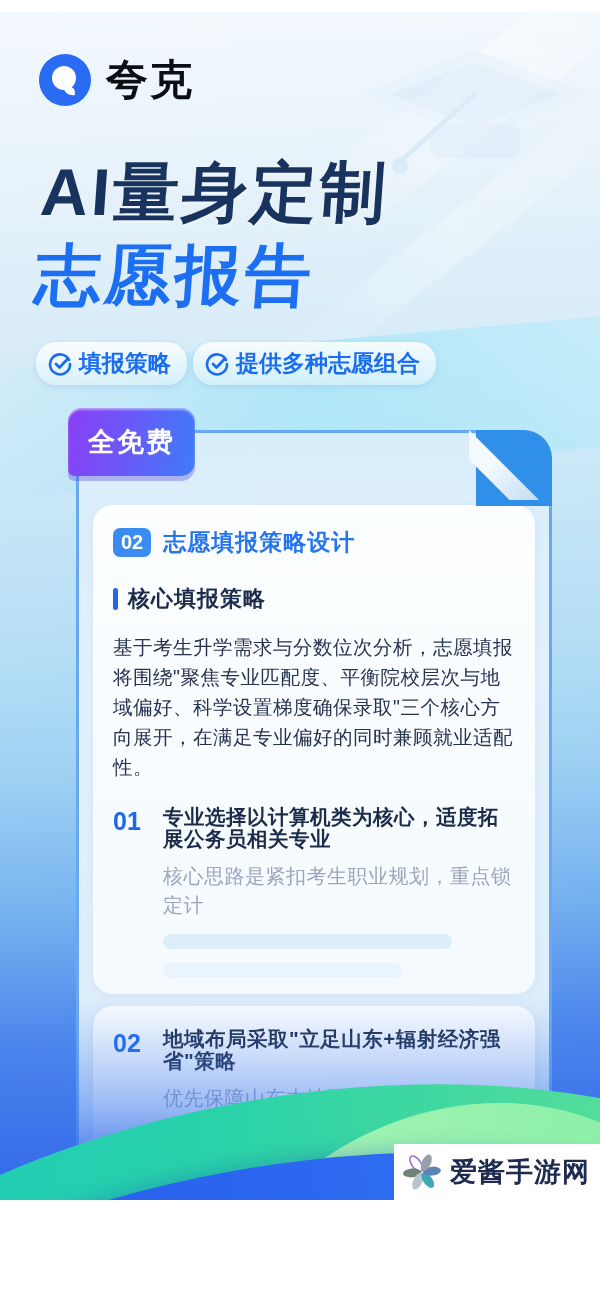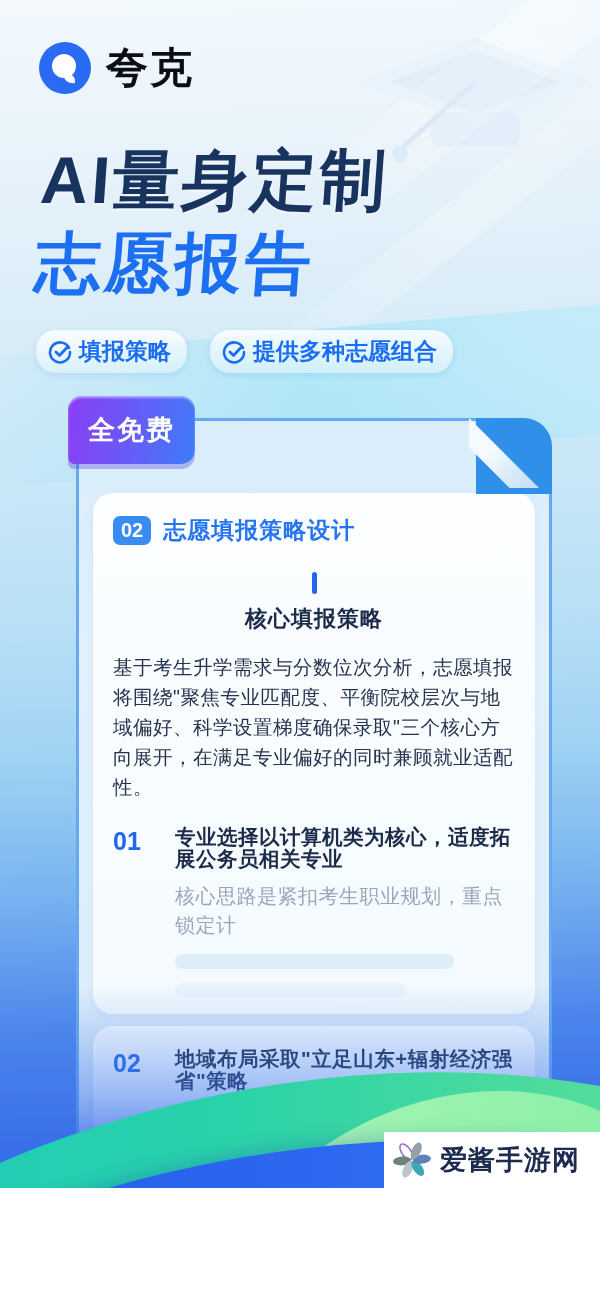--- a/index.html
+++ b/index.html
@@ -4,36 +4,37 @@
 <style>
   html,body{margin:0;padding:0;}
   .poster{
     position:relative;
     width:600px;height:1188px;
     overflow:hidden;
     font-family:"Liberation Sans","DejaVu Sans",sans-serif;
     background:linear-gradient(178deg,
       #f3f9fd 0%, #e7f2fa 14%, #d8ecf8 28%, #c9e7f7 40%,
       #b8dff6 52%, #9fd2f3 63%, #79b4f0 74%, #4a84ec 86%, #2e63e8 100%);
+    margin-top:12px;
   }
   
   .streak{position:absolute;background:linear-gradient(90deg,rgba(255,255,255,0),rgba(255,255,255,.45),rgba(255,255,255,0));transform:rotate(-38deg);border-radius:60px;z-index:1;}
   .streak1{width:420px;height:70px;left:280px;top:40px;}
   .streak2{width:520px;height:44px;left:200px;top:200px;opacity:.6;}
   .cyan-band{position:absolute;left:-40px;top:330px;width:700px;height:130px;background:linear-gradient(90deg,rgba(150,225,246,.0),rgba(150,228,248,.55),rgba(170,235,250,.35));transform:rotate(-5deg);z-index:1;}
   .cap{position:absolute;left:350px;top:20px;z-index:1;opacity:.5;}
   
   .logo-row{position:absolute;left:38px;top:40px;display:flex;align-items:center;gap:14px;z-index:8;}
   .logo-text{font-size:42px;font-weight:800;color:#0b0f14;letter-spacing:2px;}
   
   .hero{position:absolute;left:38px;top:138px;z-index:8;transform:skewX(-4deg);}
   .hero-l1{font-size:66px;font-weight:900;color:#17335e;letter-spacing:3px;line-height:1.28;text-shadow:0 2px 3px rgba(255,255,255,.5);}
   .hero-l2{font-size:66px;font-weight:900;color:#1d6ff2;letter-spacing:4px;line-height:1.25;}
   
-  .badges{position:absolute;left:36px;top:330px;display:flex;gap:23px;z-index:8;}
+  .badges{position:absolute;left:36px;top:330px;display:flex;gap:6px;z-index:8;}
   .fbadge{display:flex;align-items:center;gap:7px;background:linear-gradient(180deg,rgba(255,255,255,.85),rgba(230,246,253,.55));border-radius:20px;padding:6px 16px 6px 12px;box-shadow:0 2px 6px rgba(80,140,220,.18);}
   .fbadge span{font-size:23px;font-weight:800;color:#176af0;color:#1a6cf0;}
   
   .free-badge{position:absolute;left:68px;top:396px;z-index:9;background:linear-gradient(100deg,#8a3ff4 0%,#6b58f8 45%,#3e7cf9 100%);color:#fff;font-size:27px;font-weight:800;padding:16px 20px;border-radius:14px 14px 14px 6px;letter-spacing:2px;box-shadow:0 5px 0 rgba(86,62,218,.35), inset 0 2px 2px rgba(255,255,255,.45);}
   
   .phone-card{
     position:absolute;left:76px;top:418px;width:470px;height:760px;z-index:3;
     background:linear-gradient(180deg,#d9edfb 0%,#e2f1fc 30%,#dcecfa 100%);
     border:3px solid #66a9f1;border-radius:28px;
     box-shadow:0 10px 30px rgba(60,110,200,.25);
@@ -42,25 +43,25 @@
   }
   .fold-bg{position:absolute;right:-3px;top:-3px;width:76px;height:76px;background:#2f8fe9;border-radius:0 28px 0 0;z-index:1;}
   .fold-page{position:absolute;right:10px;top:-3px;width:70px;height:70px;background:linear-gradient(135deg,#f4fafe 40%,#d9ebf9 70%,#c2ddf3 100%);clip-path:polygon(0 0,100% 100%,58% 100%,0 42%);border-radius:0 0 0 18px;z-index:2;}
   .card-header{position:relative;display:flex;align-items:center;height:64px;padding:0 26px;z-index:3;}
   .back-arrow{font-size:30px;color:#9cb6de;font-weight:700;cursor:pointer;}
   .card-title{position:absolute;left:0;right:0;text-align:center;font-size:24px;font-weight:800;color:#9cb6de;letter-spacing:2px;}
   .inner-card{position:relative;margin:8px 14px 0 14px;background:linear-gradient(180deg,#fcfeff,#f4fafe);border-radius:20px;padding:22px 20px 16px 20px;box-shadow:0 3px 10px rgba(120,160,220,.12);}
   .sec-row{display:flex;align-items:center;gap:12px;}
   .sec-num{background:#3a8cf0;color:#fff;font-size:20px;font-weight:800;padding:3px 8px;border-radius:7px;}
   .sec-title{font-size:23px;font-weight:800;color:#2575f0;letter-spacing:1px;}
-  .sub-row{display:flex;align-items:center;gap:10px;margin-top:26px;flex-direction:column;}
+  .sub-row{display:flex;align-items:center;gap:10px;margin-top:26px;}
   .sub-bar{width:5px;height:22px;background:#2464f0;border-radius:3px;}
   .sub-title{font-size:22px;font-weight:800;color:#1c2b4a;letter-spacing:1px;}
   .para{margin-top:18px;font-size:19.5px;line-height:30px;color:#26334f;letter-spacing:.5px;}
-  .item{display:flex;gap:28px;margin-top:24px;}
+  .item{display:flex;gap:16px;margin-top:24px;}
   .item-num{font-size:25px;font-weight:800;color:#1e66ee;line-height:30px;flex:0 0 34px;}
   .item-body{flex:1;}
   .item-title{font-size:20.5px;font-weight:800;color:#1c2b4a;line-height:22px;letter-spacing:.5px;}
   .item-desc{margin-top:12px;font-size:20px;color:#9aa6bc;line-height:29px;letter-spacing:.5px;}
   .bar{height:15px;border-radius:8px;background:#ddeefb;margin-top:14px;}
   .bar.dim{background:#eaf4fc;}
   .faded{opacity:.55;background:linear-gradient(180deg,rgba(255,255,255,.75),rgba(240,248,254,.4));}
   .faded .item-num{color:#a9bedd;}
   .faded .item-title{color:#8fa5c6;}
   
@@ -69,21 +70,21 @@
   .wave-greenlight{right:-120px;top:1100px;width:520px;height:420px;transform:rotate(-24deg);background:linear-gradient(120deg,#aef7b9,#7deca0);z-index:5;}
   .wave-blue{left:-420px;top:1152px;width:1460px;height:860px;transform:rotate(-10deg);background:linear-gradient(95deg,#2456e8 0%,#2b66ef 50%,#3f8df6 100%);z-index:6;box-shadow:0 -4px 18px rgba(20,60,180,.25);}
   
   .devices-pill{position:absolute;left:33px;top:1222px;z-index:8;display:flex;align-items:center;gap:12px;border:2.5px solid rgba(255,255,255,.9);border-radius:30px;padding:7px 22px 7px 14px;background:linear-gradient(180deg,rgba(255,255,255,.14),rgba(255,255,255,.03));text-align:right;}
   .devices-label{font-size:25px;font-weight:800;color:#fff;letter-spacing:2px;}
   .search-pill{position:absolute;right:22px;top:1216px;z-index:9;display:flex;align-items:center;background:linear-gradient(180deg,#2f72f5,#2257ee);border:3px solid #fff;border-radius:30px;padding:5px 6px 5px 16px;gap:10px;box-shadow:0 4px 10px rgba(20,60,180,.3);cursor:pointer;}
   .search-prefix{font-size:23px;font-weight:800;color:#fff;letter-spacing:2px;}
   .search-box{display:flex;align-items:center;gap:8px;background:#fff;border-radius:22px;padding:5px 12px;}
   .search-term{font-size:23px;font-weight:800;color:#16254a;letter-spacing:2px;}
   
-  .watermark{position:absolute;right:0;bottom:0;z-index:10;display:flex;align-items:center;gap:8px;background:#fff;padding:6px 20px 6px 8px;height:44px;}
+  .watermark{position:absolute;right:0;bottom:0;z-index:10;display:flex;align-items:center;gap:8px;background:#fff;padding:6px 10px 6px 8px;height:44px;}
   .wm-text{font-size:27px;font-weight:800;color:#1d2b50;letter-spacing:1px;}
 </style>
 </head>
 <body>
 
 <div class="poster">
 
   <div class="streak streak1"></div>
   <div class="streak streak2"></div>
   <div class="cyan-band"></div>

